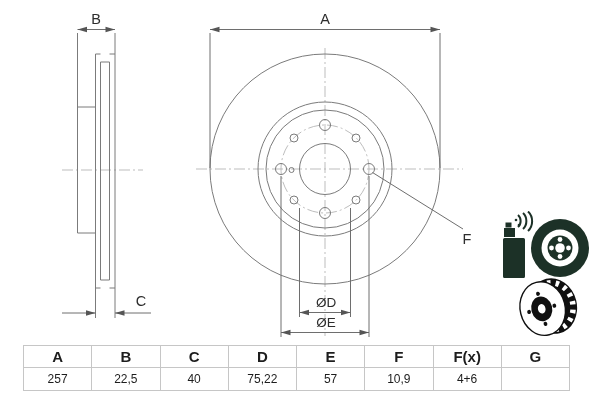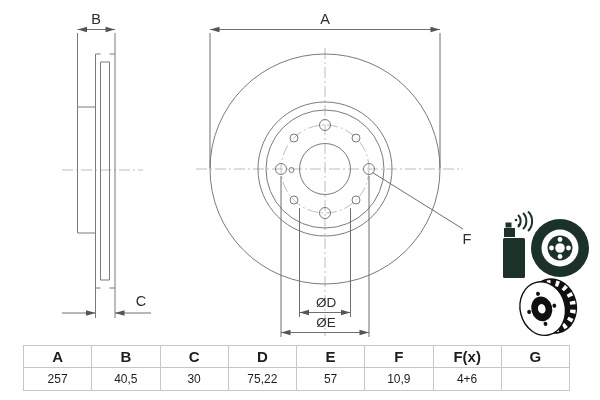--- a/index.html
+++ b/index.html
@@ -173,22 +173,22 @@
       <th>D</th>
       <th>E</th>
       <th>F</th>
       <th>F(x)</th>
       <th>G</th>
     </tr>
   </thead>
   <tbody>
     <tr>
       <td>257</td>
-      <td>40,5</td>
-      <td>30</td>
+      <td>22,5</td>
+      <td>40</td>
       <td>75,22</td>
       <td>57</td>
       <td>10,9</td>
       <td>4+6</td>
       <td></td>
     </tr>
   </tbody>
 </table>
 
 </body></html>

